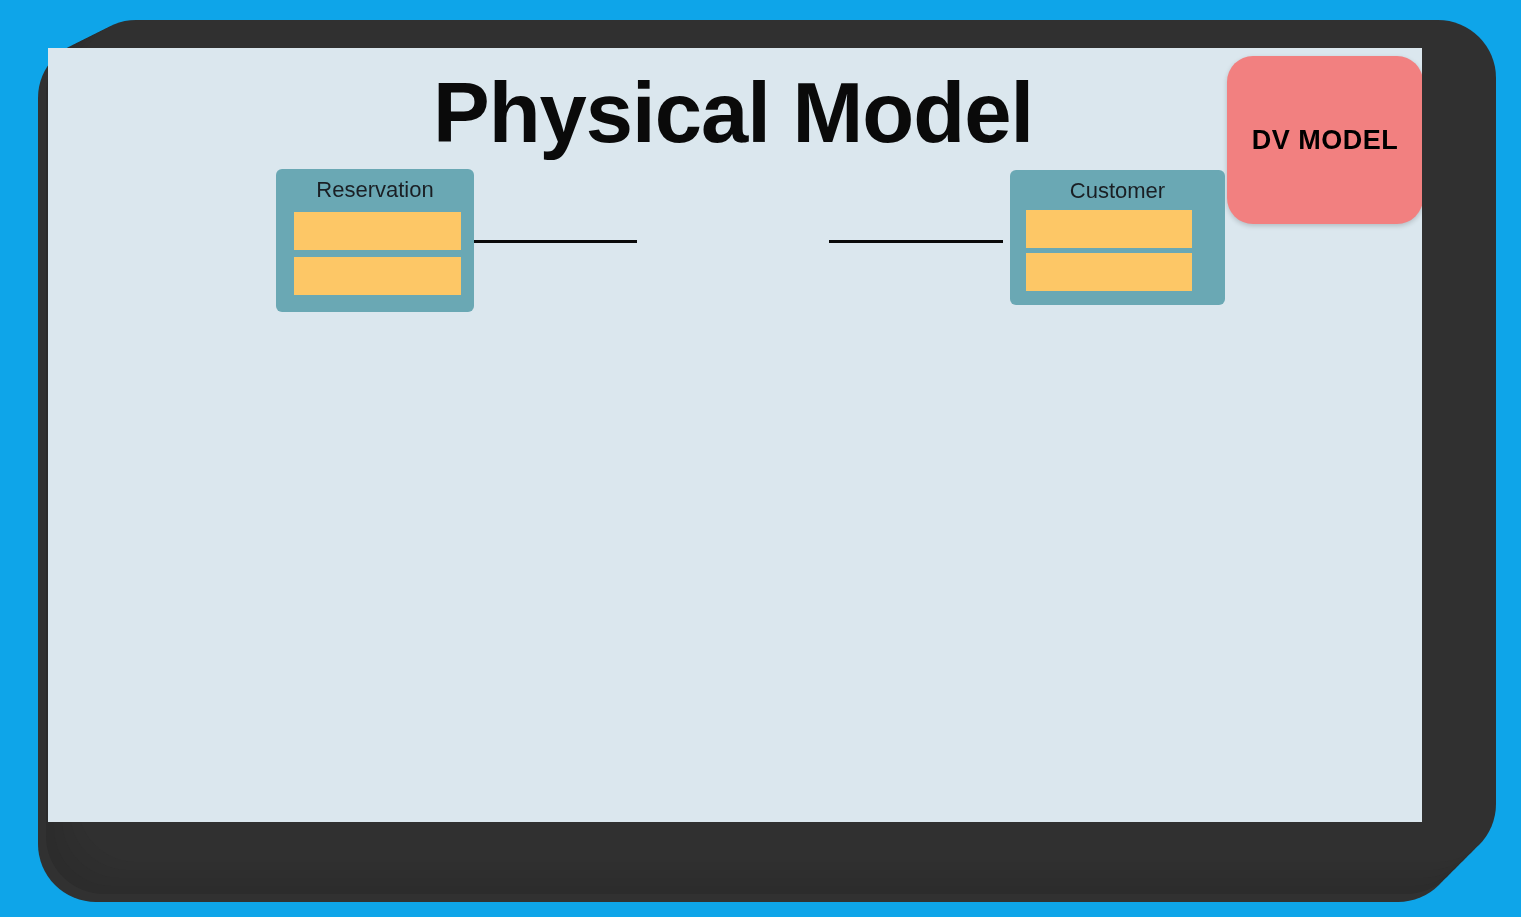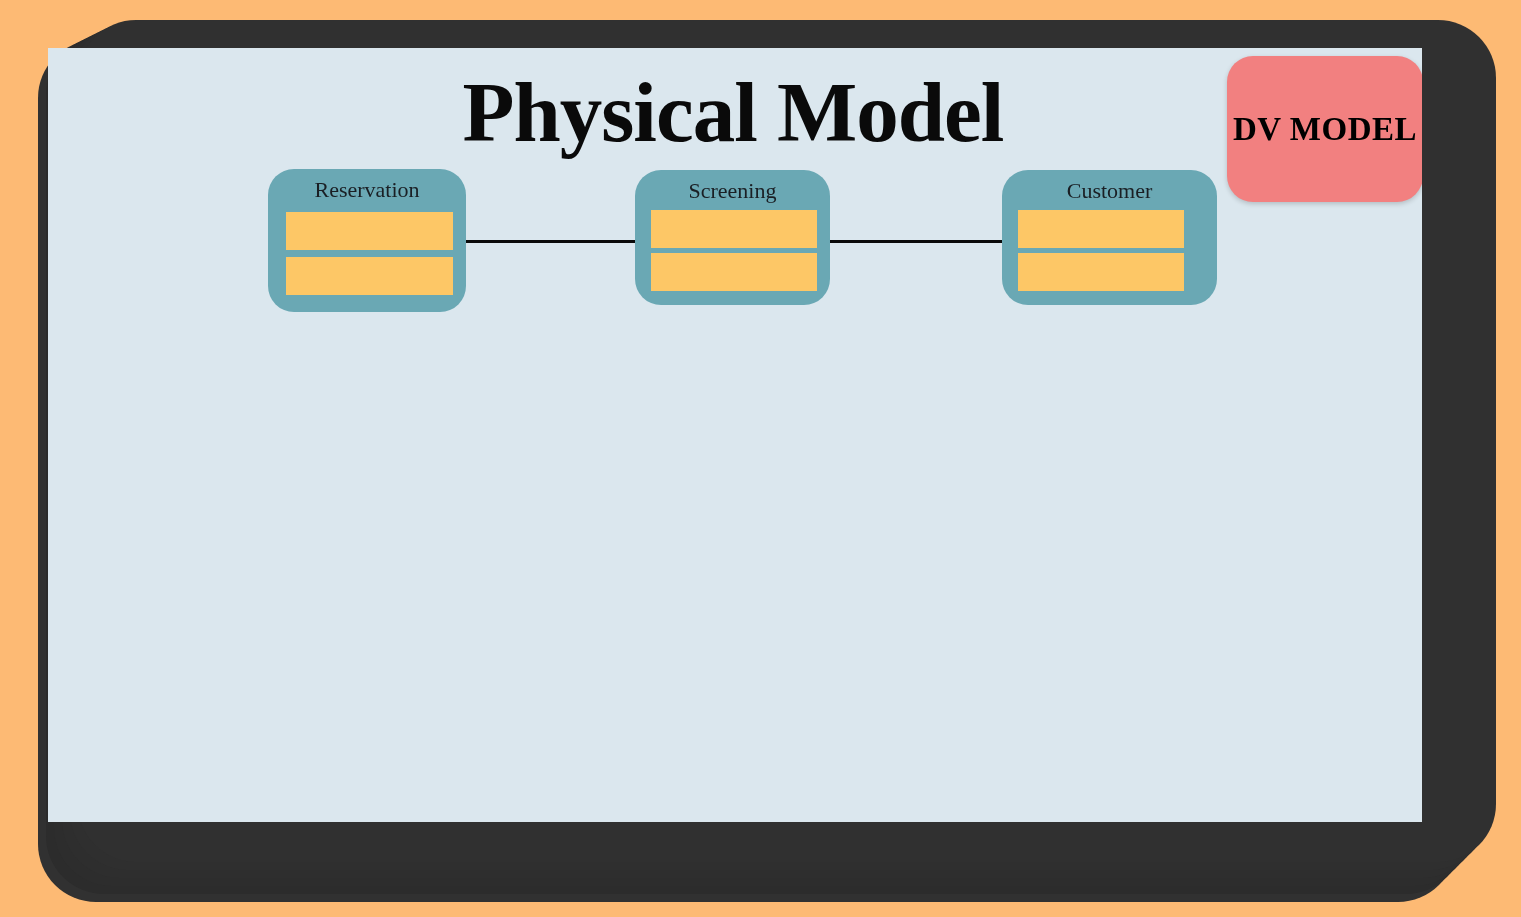--- a/index.html
+++ b/index.html
@@ -11,22 +11,21 @@
     width: 1521px;
     height: 917px;
     overflow: hidden;
     font-family: "Liberation Sans", sans-serif;
   }
 
   #stage {
     position: relative;
     width: 1521px;
     height: 917px;
-    background: #fdba74;
-    font-family: Liberation Serif, serif;
+    background: #0ea5e9;
   }
 
   
   .bezel {
     position: absolute;
     border-radius: 58px;
     background: #2e2e2e;
   }
   .bezel.b1 { left: 78px;  top: 20px; width: 1418px; height: 842px; background: #303030; }
   .bezel.b2 { left: 70px;  top: 24px; width: 1418px; height: 846px; background: #2f2f2f; }
@@ -60,38 +59,39 @@
     line-height: 1;
     white-space: nowrap;
   }
 
   
   #dv-badge {
     position: absolute;
     left: 1179px;
     top: 8px;
     width: 196px;
-    height: 146px;
+    height: 168px;
     background: #f28080;
     border-radius: 26px;
     display: flex;
     align-items: center;
     justify-content: center;
-    font-size: 33px;
+    font-size: 27px;
     font-weight: 700;
     color: #000000;
     letter-spacing: 0.5px;
     box-shadow: 0 2px 5px rgba(0,0,0,0.18);
   }
 
   
   .entity {
     position: absolute;
     background: #6aa8b4;
-    border-radius: 26px;
+    border-radius: 6px;
+    margin-left: 8px;
   }
   .entity .entity-title {
     position: absolute;
     left: 0;
     right: 0;
     top: 8px;
     text-align: center;
     font-size: 22px;
     color: #1a1f24;
     white-space: nowrap;
@@ -147,25 +147,20 @@
     <div id="connector-reservation-screening" class="connector"></div>
 
     <div id="connector-screening-customer" class="connector"></div>
 
     <div id="entity-reservation" class="entity">
       <div class="entity-title">Reservation</div>
       <div class="attr-bar row1"></div>
       <div class="attr-bar row2"></div>
     </div>
 
-    <div id="entity-screening" class="entity">
-      <div class="entity-title">Screening</div>
-      <div class="attr-bar row1"></div>
-      <div class="attr-bar row2"></div>
-    </div>
 
     <div id="entity-customer" class="entity">
       <div class="entity-title">Customer</div>
       <div class="attr-bar row1"></div>
       <div class="attr-bar row2"></div>
     </div>
 
   </div>
 </div>
 

